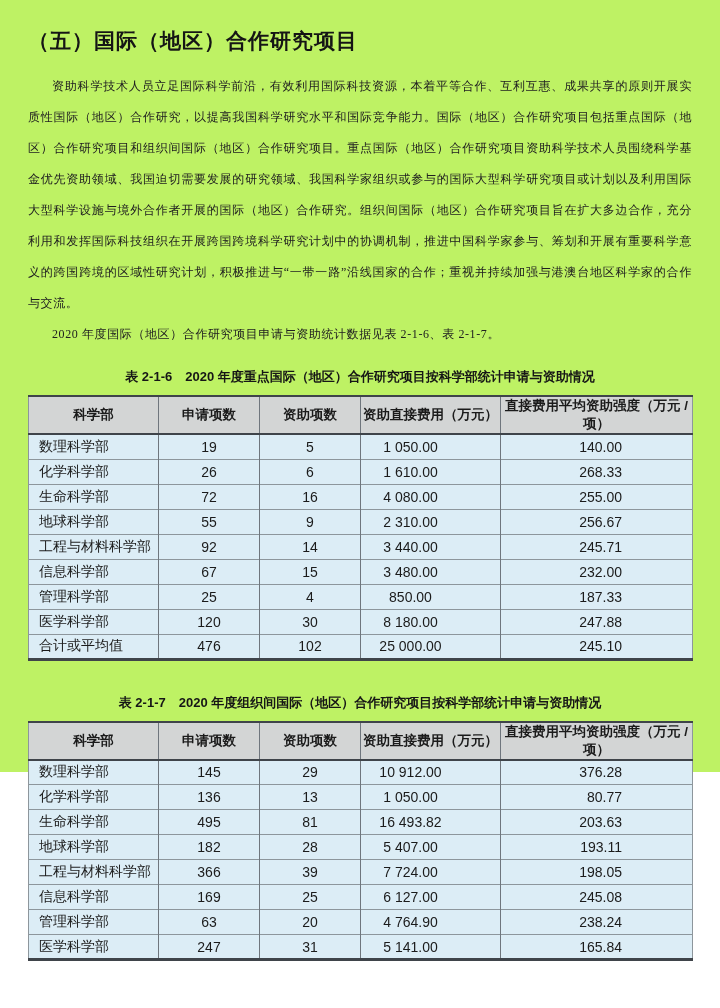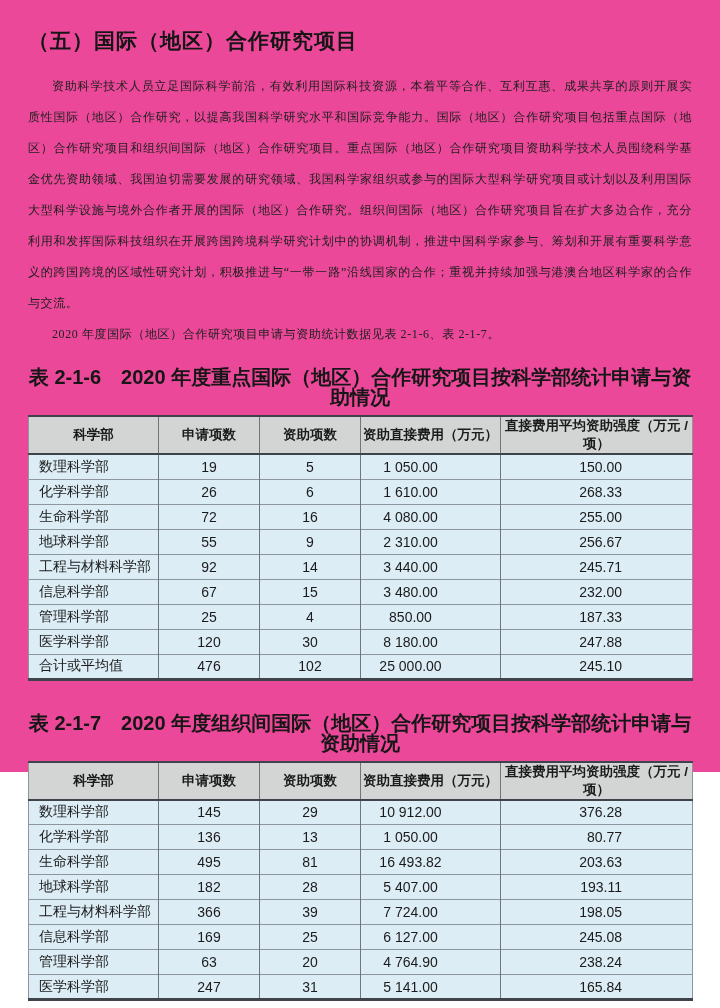--- a/index.html
+++ b/index.html
@@ -11,35 +11,35 @@
     --line-row:#8d969c;
   }
   *{box-sizing:border-box;margin:0;padding:0;}
   html,body{background:#ffffff;}
   body{
     width:720px;height:1008px;
     font-family:"Liberation Serif","DejaVu Serif",serif;
     color:var(--ink);
     overflow:hidden;
   }
-  .page{width:720px;height:772px;padding:0 28px;background:#ec4899;}
+  .page{width:720px;height:772px;padding:0 28px;background:#bef264;}
   .section-heading{
     padding-top:26px;
     font-family:"Liberation Sans","DejaVu Sans",sans-serif;
     font-size:21px;font-weight:800;letter-spacing:1px;
     color:#151515;line-height:30px;
   }
   .body-para{
     font-size:12px;line-height:31px;letter-spacing:0.6px;
     text-align:justify;text-indent:2em;color:#202020;
   }
   .body-para.first{margin-top:15px;}
   .table-caption{
     font-family:"Liberation Sans","DejaVu Sans",sans-serif;
-    font-size:20px;font-weight:bold;text-align:center;
+    font-size:13px;font-weight:bold;text-align:center;
     color:#161616;line-height:20px;
   }
   .caption-1{margin-top:17px;}
   .caption-2{margin-top:32px;}
   .data-table{
     width:664px;margin-top:8px;
     border-collapse:collapse;table-layout:fixed;
     font-family:"Liberation Sans","DejaVu Sans",sans-serif;
     font-size:14px;color:#1b1b1b;
     border-top:2px solid var(--line-dark);
@@ -99,21 +99,21 @@
           <th class="c3">资助直接费用（万元）</th>
           <th class="c4">直接费用平均资助强度（万元 / 项）</th>
         </tr>
       </thead>
     <tbody>
         <tr>
           <td class="c0">数理科学部</td>
           <td class="c1">19</td>
           <td class="c2">5</td>
           <td class="c3">1 050.00</td>
-          <td class="c4">150.00</td>
+          <td class="c4">140.00</td>
         </tr>
         <tr>
           <td class="c0">化学科学部</td>
           <td class="c1">26</td>
           <td class="c2">6</td>
           <td class="c3">1 610.00</td>
           <td class="c4">268.33</td>
         </tr>
         <tr>
           <td class="c0">生命科学部</td>

